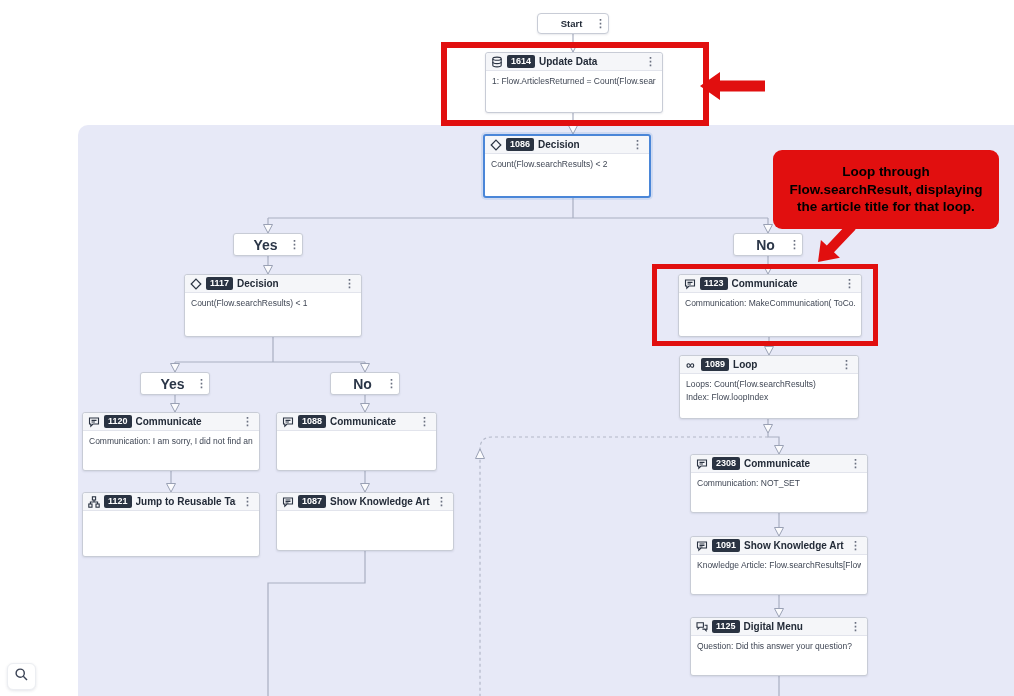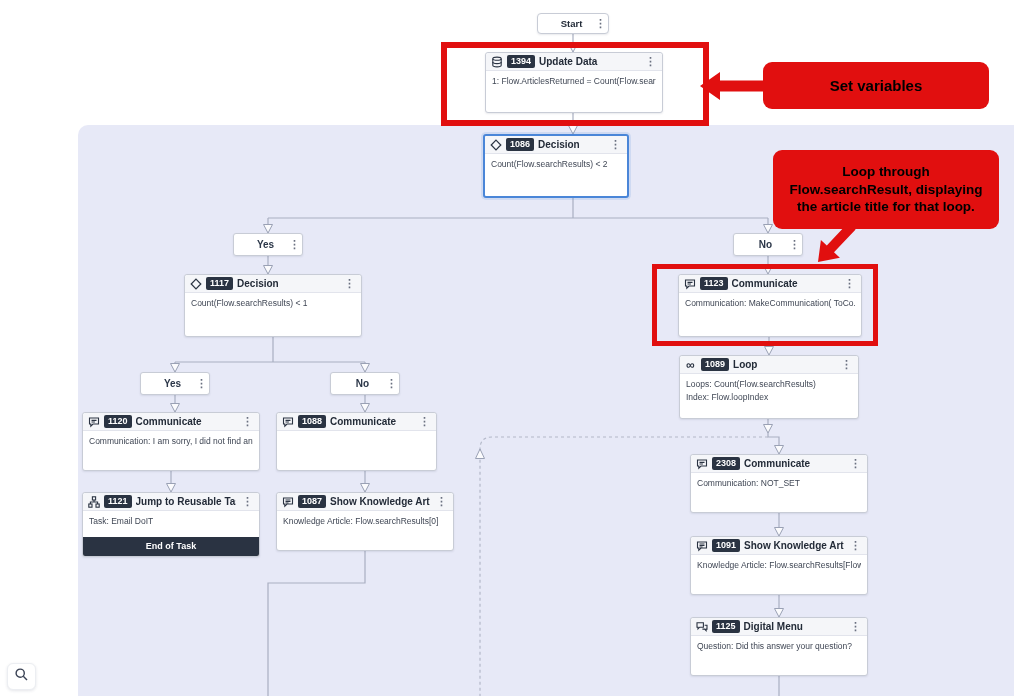--- a/index.html
+++ b/index.html
@@ -31,21 +31,21 @@
                  color:#ffffff; font-size:9px; font-weight:bold; text-align:center; line-height:19px;
                  border-radius:0 0 2px 2px; }
 
   .startnode { position:absolute; left:537px; top:13px; width:72px; height:21px; background:#ffffff;
                border:1px solid #c8ccd6; border-radius:4px; box-shadow:0 1px 2px rgba(40,50,80,.10);
                display:flex; align-items:center;justify-content:flex-end; }
   .startnode .slabel { flex:1; text-align:center; font-size:9.5px; font-weight:bold; color:#232b38; padding-left:12px; }
 
   .branch { position:absolute; width:70px; height:23px; background:#ffffff; border:1px solid #c8ccd6;
             border-radius:3px; box-shadow:0 1px 2px rgba(40,50,80,.10); display:flex; align-items:center; }
-  .branch .blabel { flex:1; text-align:center; font-size:10px; font-weight:bold; color:#2b3648; padding-left:10px; }
+  .branch .blabel { flex:1; text-align:center; font-size:14px; font-weight:bold; color:#2b3648; padding-left:10px; }
 
   .red-rect { position:absolute; border:6px solid #e10f0f; background:transparent; }
   .ann-box { position:absolute; background:#e10f0f; border-radius:9px; color:#000000; font-weight:bold;
              display:flex; align-items:center; justify-content:center; text-align:center; }
   .ann1 { left:763px; top:62px; width:226px; height:47px; font-size:15px; }
   .ann2 { left:773px; top:150px; width:226px; height:79px; font-size:13.5px; line-height:1.32; padding:4px 8px; }
 
   .zoom-btn { position:absolute; left:7px; top:663px; width:29px; height:27px; background:#ffffff;
               border:1px solid #eceef2; border-radius:6px; box-shadow:0 1px 3px rgba(40,50,80,.12);
               display:flex; align-items:center; justify-content:center; cursor:pointer; }
@@ -108,30 +108,30 @@
 
   <div class="node" style="left:485px;top:52px;width:178px;height:61px;">
     <div class="node-header">
       <span class="nicon">
         <svg width="12" height="12" viewBox="0 0 12 12" fill="none" stroke="#2a3342" stroke-width="1.1">
             <ellipse cx="6" cy="2.7" rx="4.2" ry="1.6"></ellipse>
             <path d="M1.8 2.7 V9.3 a4.2 1.6 0 0 0 8.4 0 V2.7"></path>
             <path d="M1.8 6 a4.2 1.6 0 0 0 8.4 0"></path>
           </svg>
       </span>
-      <span class="badge">1394</span>
+      <span class="badge">1614</span>
       <span class="ntitle">Update Data</span>
       <span class="kebab">⋮</span>
     </div>
     <div class="node-body">
       <div>1: Flow.ArticlesReturned = Count(Flow.searchResult</div>
     </div>
   </div>
 
-  <div class="node sel" style="left:483px;top:134px;width:146px;height:64px;">
+  <div class="node sel" style="left:483px;top:134px;width:168px;height:64px;">
     <div class="node-header">
       <span class="nicon">
         <svg width="12" height="12" viewBox="0 0 12 12" fill="none" stroke="#2a3342" stroke-width="1.2">
             <path d="M6 1.2 L10.8 6 L6 10.8 L1.2 6 Z"></path>
           </svg>
       </span>
       <span class="badge">1086</span>
       <span class="ntitle">Decision</span>
       <span class="kebab">⋮</span>
     </div>
@@ -244,41 +244,34 @@
             <rect x="4.4" y="0.8" width="3.2" height="3.2"></rect>
             <rect x="0.8" y="8" width="3.2" height="3.2"></rect>
             <rect x="8" y="8" width="3.2" height="3.2"></rect>
             <path d="M6 4 v2 M2.4 8 V6 h7.2 v2"></path>
           </svg>
       </span>
       <span class="badge">1121</span>
       <span class="ntitle">Jump to Reusable Task</span>
       <span class="kebab">⋮</span>
     </div>
-    <div class="node-body" style="height:26px;">
-      <div>Task: Email DoIT</div>
-    </div>
-    <div class="node-footer">End of Task</div>
   </div>
 
   <div class="node" style="left:276px;top:492px;width:178px;height:59px;">
     <div class="node-header">
       <span class="nicon">
         <svg width="12" height="12" viewBox="0 0 12 12" fill="none" stroke="#2a3342" stroke-width="1.1">
             <path d="M1.5 2 h9 v6 h-5.5 l-2.2 2.2 v-2.2 h-1.3 z"></path>
             <path d="M3.5 4 h5 M3.5 5.5 h5 M3.5 7 h3"></path>
           </svg>
       </span>
       <span class="badge">1087</span>
       <span class="ntitle">Show Knowledge Article</span>
       <span class="kebab">⋮</span>
     </div>
-    <div class="node-body">
-      <div>Knowledge Article: Flow.searchResults[0]</div>
-    </div>
   </div>
 
   <div class="node" style="left:690px;top:454px;width:178px;height:59px;">
     <div class="node-header">
       <span class="nicon">
         <svg width="12" height="12" viewBox="0 0 12 12" fill="none" stroke="#2a3342" stroke-width="1.1">
             <path d="M1.5 2 h9 v6 h-5.5 l-2.2 2.2 v-2.2 h-1.3 z"></path>
             <path d="M3.5 4.4 h5 M3.5 6 h3.4"></path>
           </svg>
       </span>
@@ -321,21 +314,20 @@
       <span class="kebab">⋮</span>
     </div>
     <div class="node-body">
       <div>Question: Did this answer your question?</div>
     </div>
   </div>
 
   <div class="red-rect" style="left:441px;top:42px;width:268px;height:84px;"></div>
   <div class="red-rect" style="left:652px;top:264px;width:226px;height:82px;border-width:5px;"></div>
 
-  <div class="ann-box ann1">Set variables</div>
   <div class="ann-box ann2">Loop through Flow.searchResult, displaying the article title for that loop.</div>
 
   <svg class="overlay">
     <polygon fill="#e10f0f" points="765,80.5 720,80.5 720,72 700,86 720,100 720,91.5 765,91.5"></polygon>
     <polygon fill="#e10f0f" points="848.4,222.6 826.8,245.5 820.9,240.0 818,262 839.9,257.8 834.0,252.3 855.6,229.4"></polygon>
   </svg>
 
   <div class="zoom-btn">
     <span>
       <svg width="15" height="15" viewBox="0 0 15 15" fill="none" stroke="#3a4254" stroke-width="1.4">

